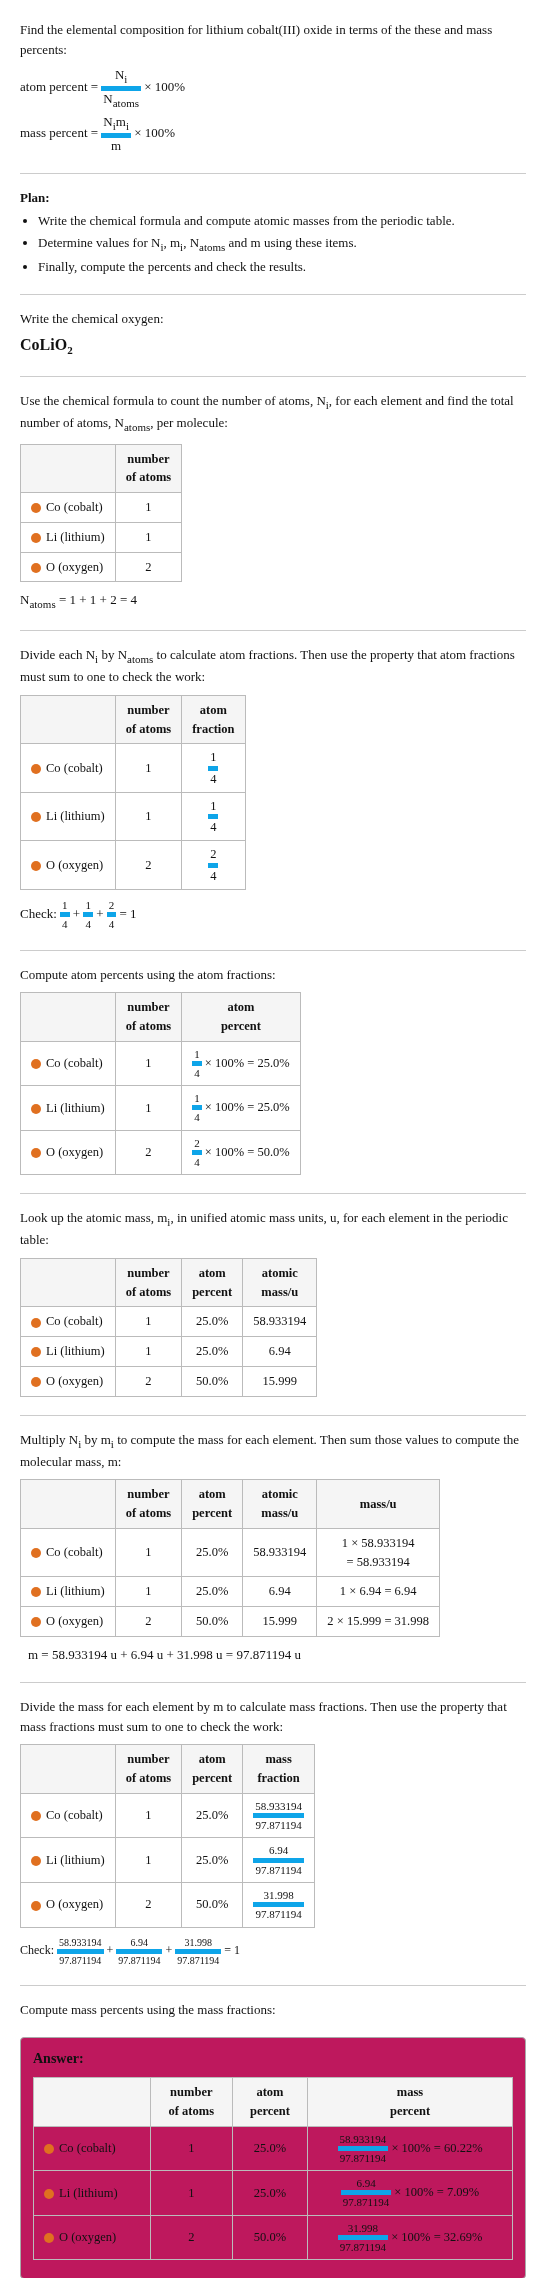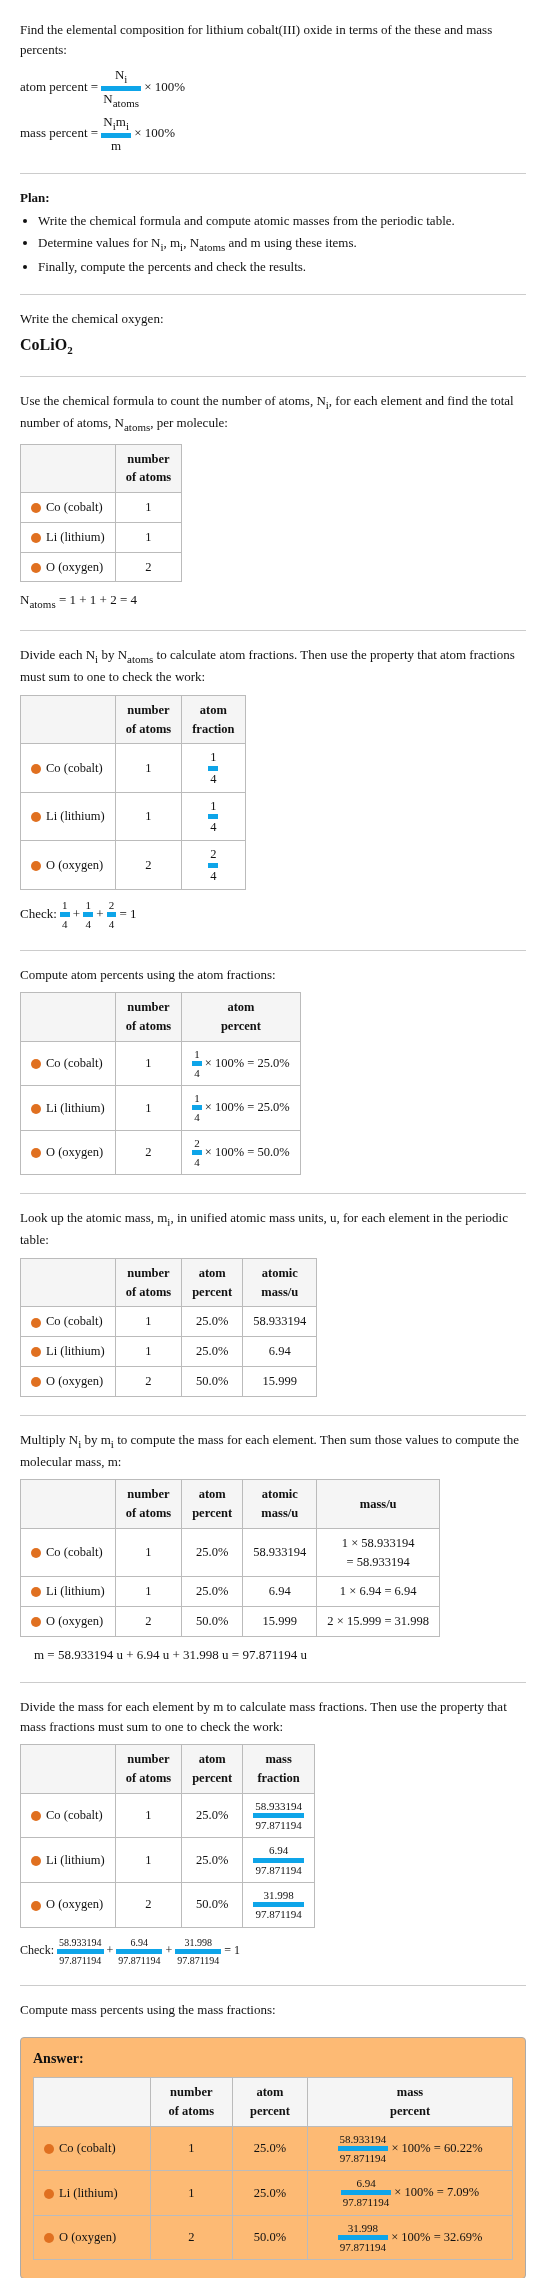--- a/index.html
+++ b/index.html
@@ -64,23 +64,23 @@
       height: 10px;
       border-radius: 50%;
       margin-right: 5px;
       vertical-align: middle;
     }
     .dot-co { background: #e07020; }
     .dot-li { background: #e07020; }
     .dot-o  { background: #e07020; }
     .check-line { margin: 6px 0; font-size: 13px; }
     .natoms-line { margin: 6px 0; font-size: 13px; }
-    .m-line { margin: 6px 14px; font-size: 13px; }
+    .m-line { margin: 6px 8px; font-size: 13px; }
     .answer-box {
-      background: #fdba74;
+      background: #be185d;
       border: 1px solid #aaa;
       border-radius: 4px;
       padding: 10px 12px;
       margin-top: 6px;
     }
     .answer-label {
       font-weight: bold;
       font-size: 14px;
       margin-bottom: 8px;
     }

